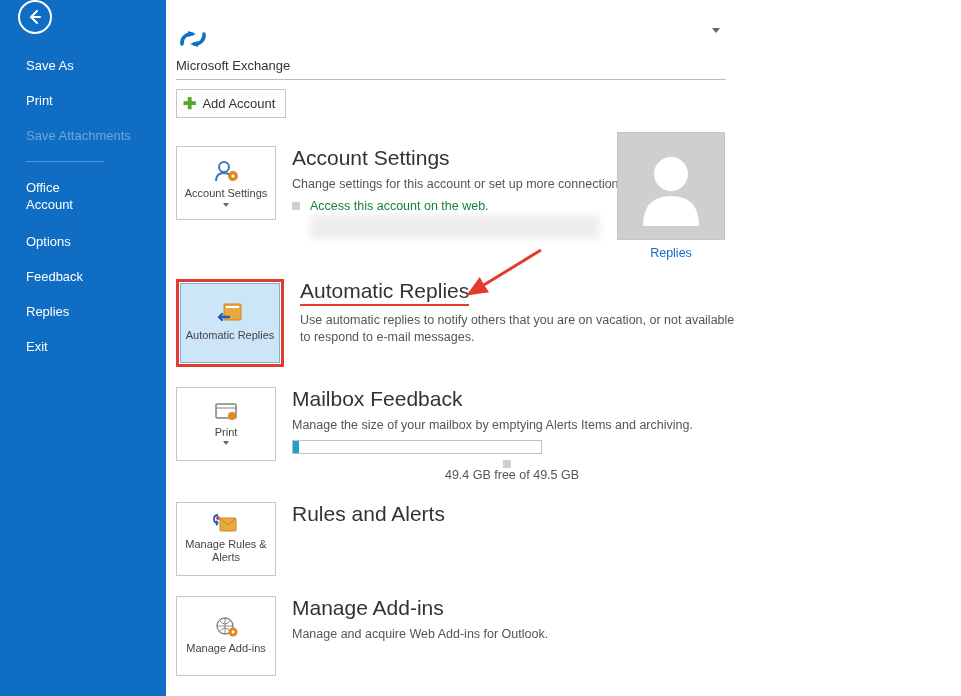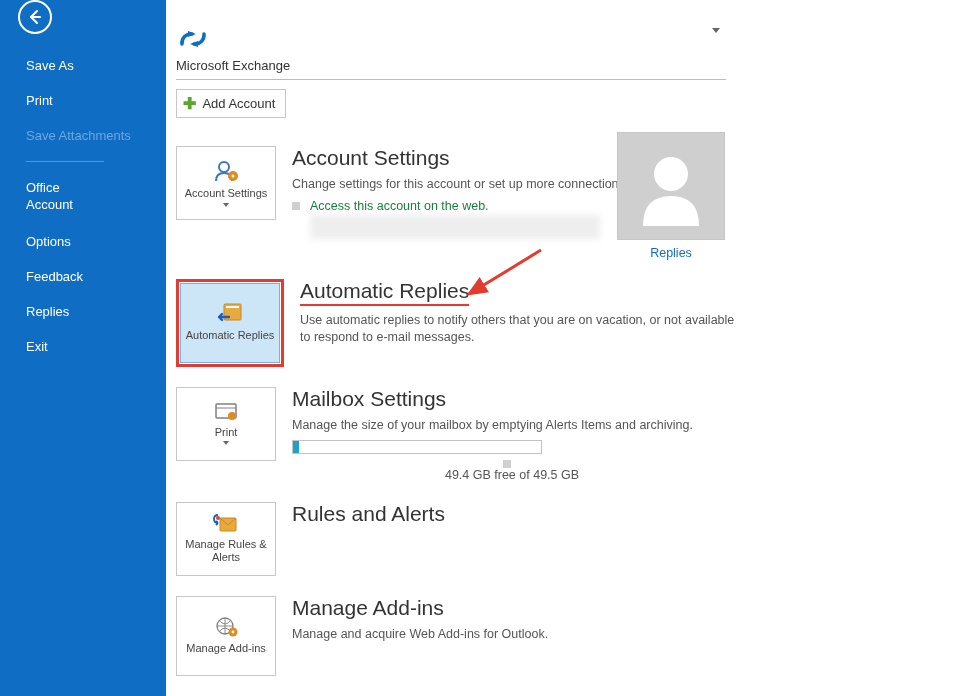--- a/index.html
+++ b/index.html
@@ -376,21 +376,21 @@
       <svg width="26" height="20" viewBox="0 0 26 20">
         <rect x="3" y="2" width="20" height="14" rx="1" fill="none" stroke="#808080" stroke-width="1.5"></rect>
         <path d="M3 6 H23" stroke="#808080" stroke-width="1"></path>
         <circle cx="19" cy="14" r="4" fill="#e08b1f"></circle>
       </svg>
       <span class="tile-label">Print</span>
       <span style="height:2px"></span>
     </div>
 
     <div class="desc">
-      <h2>Mailbox Settings</h2>
+      <h2>Mailbox Feedback</h2>
       <p>Manage the size of your mailbox by emptying Alerts Items and archiving.</p>
       <div class="quota-bar">
         <div class="fill"></div>
       </div>
       <div class="quota-line">
         <span class="sq"></span>
         <span>49.4 GB free of 49.5 GB</span>
       </div>
     </div>
   </div>

